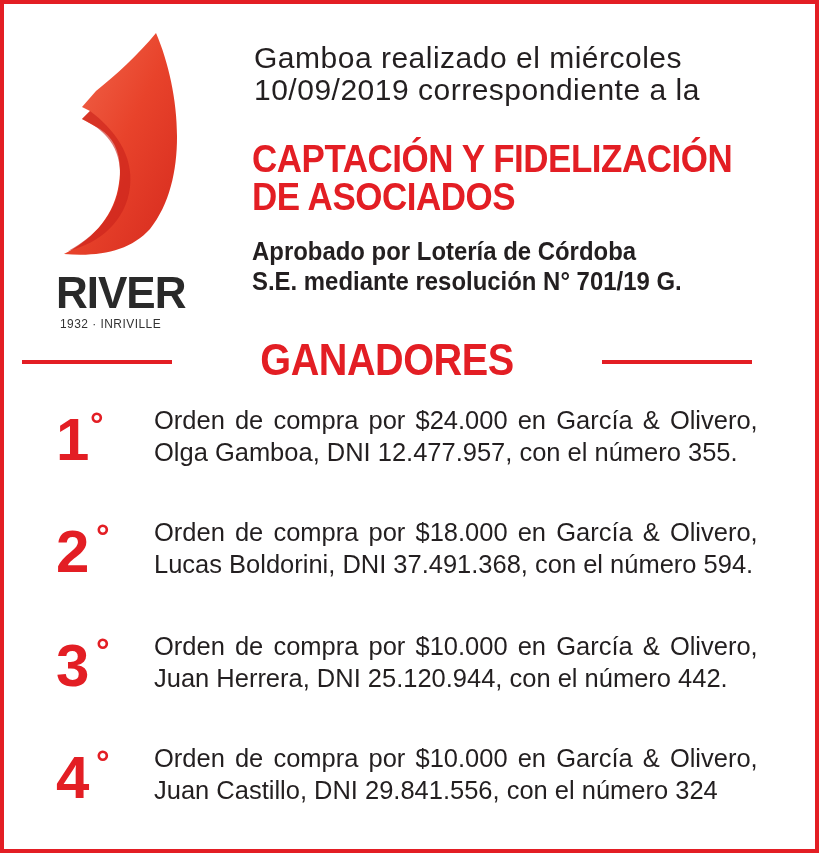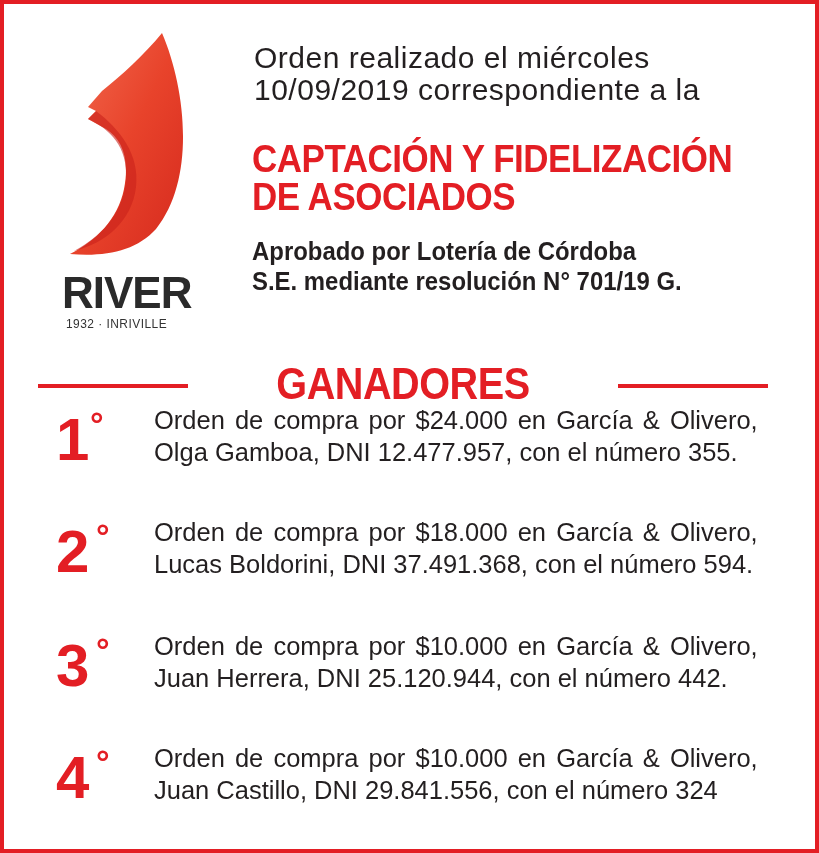--- a/index.html
+++ b/index.html
@@ -7,21 +7,21 @@
     .frame {
       position: relative;
       width: 819px; height: 853px;
       box-sizing: border-box;
       border: 4px solid #e31e24;
       background: #ffffff;
       font-family: "Liberation Sans", sans-serif;
       color: #231f20;
     }
     
-    .logo { position: absolute; left: 52px; top: 25px; width: 140px; height: 300px; }
+    .logo { position: absolute; left: 46px; top: 25px; width: 140px; height: 300px; }
     .logo svg { position: absolute; left: 10px; top: 0; }
     .logo-word {
       position: absolute; left: 6px; top: 242px;
       font-family: "Liberation Sans", sans-serif;
       font-weight: bold; font-size: 44px; letter-spacing: -1px;
       color: #2a2a2a; line-height: 1;
     }
     .logo-sub {
       position: absolute; left: 10px; top: 288px;
       font-family: "Liberation Sans", sans-serif;
@@ -43,21 +43,21 @@
     }
     .approval {
       position: absolute; left: 248px; top: 232px;
       font-size: 26px; line-height: 30px; color: #231f20;
       font-weight: bold;
       transform: scaleX(0.92); transform-origin: left;
       white-space: nowrap;
     }
     
     .heading-row {
-      position: absolute; left: 34px; top: 330px; width: 730px; height: 52px; margin-top: 24px;
+      position: absolute; left: 18px; top: 330px; width: 730px; height: 52px;
     }
     .heading-line {
       position: absolute; top: 26px; height: 4px; background: #e31e24;
     }
     .heading-line.left { left: 0; width: 150px; }
     .heading-line.right { right: 0; width: 150px; }
     .heading-text {
       position: absolute; left: 0; right: 0; top: 0; text-align: center;
       font-size: 44px; line-height: 52px; font-weight: bold;
       color: #e31e24; letter-spacing: -0.5px;
@@ -97,21 +97,21 @@
         </linearGradient>
       </defs>
       <path d="M96 4 C 120 60, 130 150, 90 200 C 70 222, 40 228, 4 225 C 30 212, 52 190, 58 160 C 64 130, 56 110, 40 100 L 22 90 L 30 82 L 22 78 L 36 62 C 56 46, 78 26, 96 4 Z" fill="url(#flameGrad)"></path>
       <path d="M22 90 C 44 100, 62 118, 60 150 C 58 180, 40 205, 8 222 C 40 214, 66 192, 70 158 C 74 126, 54 100, 30 82 Z" fill="#c9221a" opacity="0.6"></path>
     </svg>
     <div class="logo-word">RIVER</div>
     <div class="logo-sub">1932 · INRIVILLE</div>
   </div>
 
   <div class="intro">
-    <div>Orden realizado el miércoles</div>
+    <div>Gamboa realizado el miércoles</div>
     <div>10/09/2019 correspondiente a la</div>
   </div>
 
   <div class="program-title">
     <div>CAPTACIÓN Y FIDELIZACIÓN</div>
     <div>DE ASOCIADOS</div>
   </div>
 
   <div class="approval">
     <div>Aprobado por Lotería de Córdoba</div>

